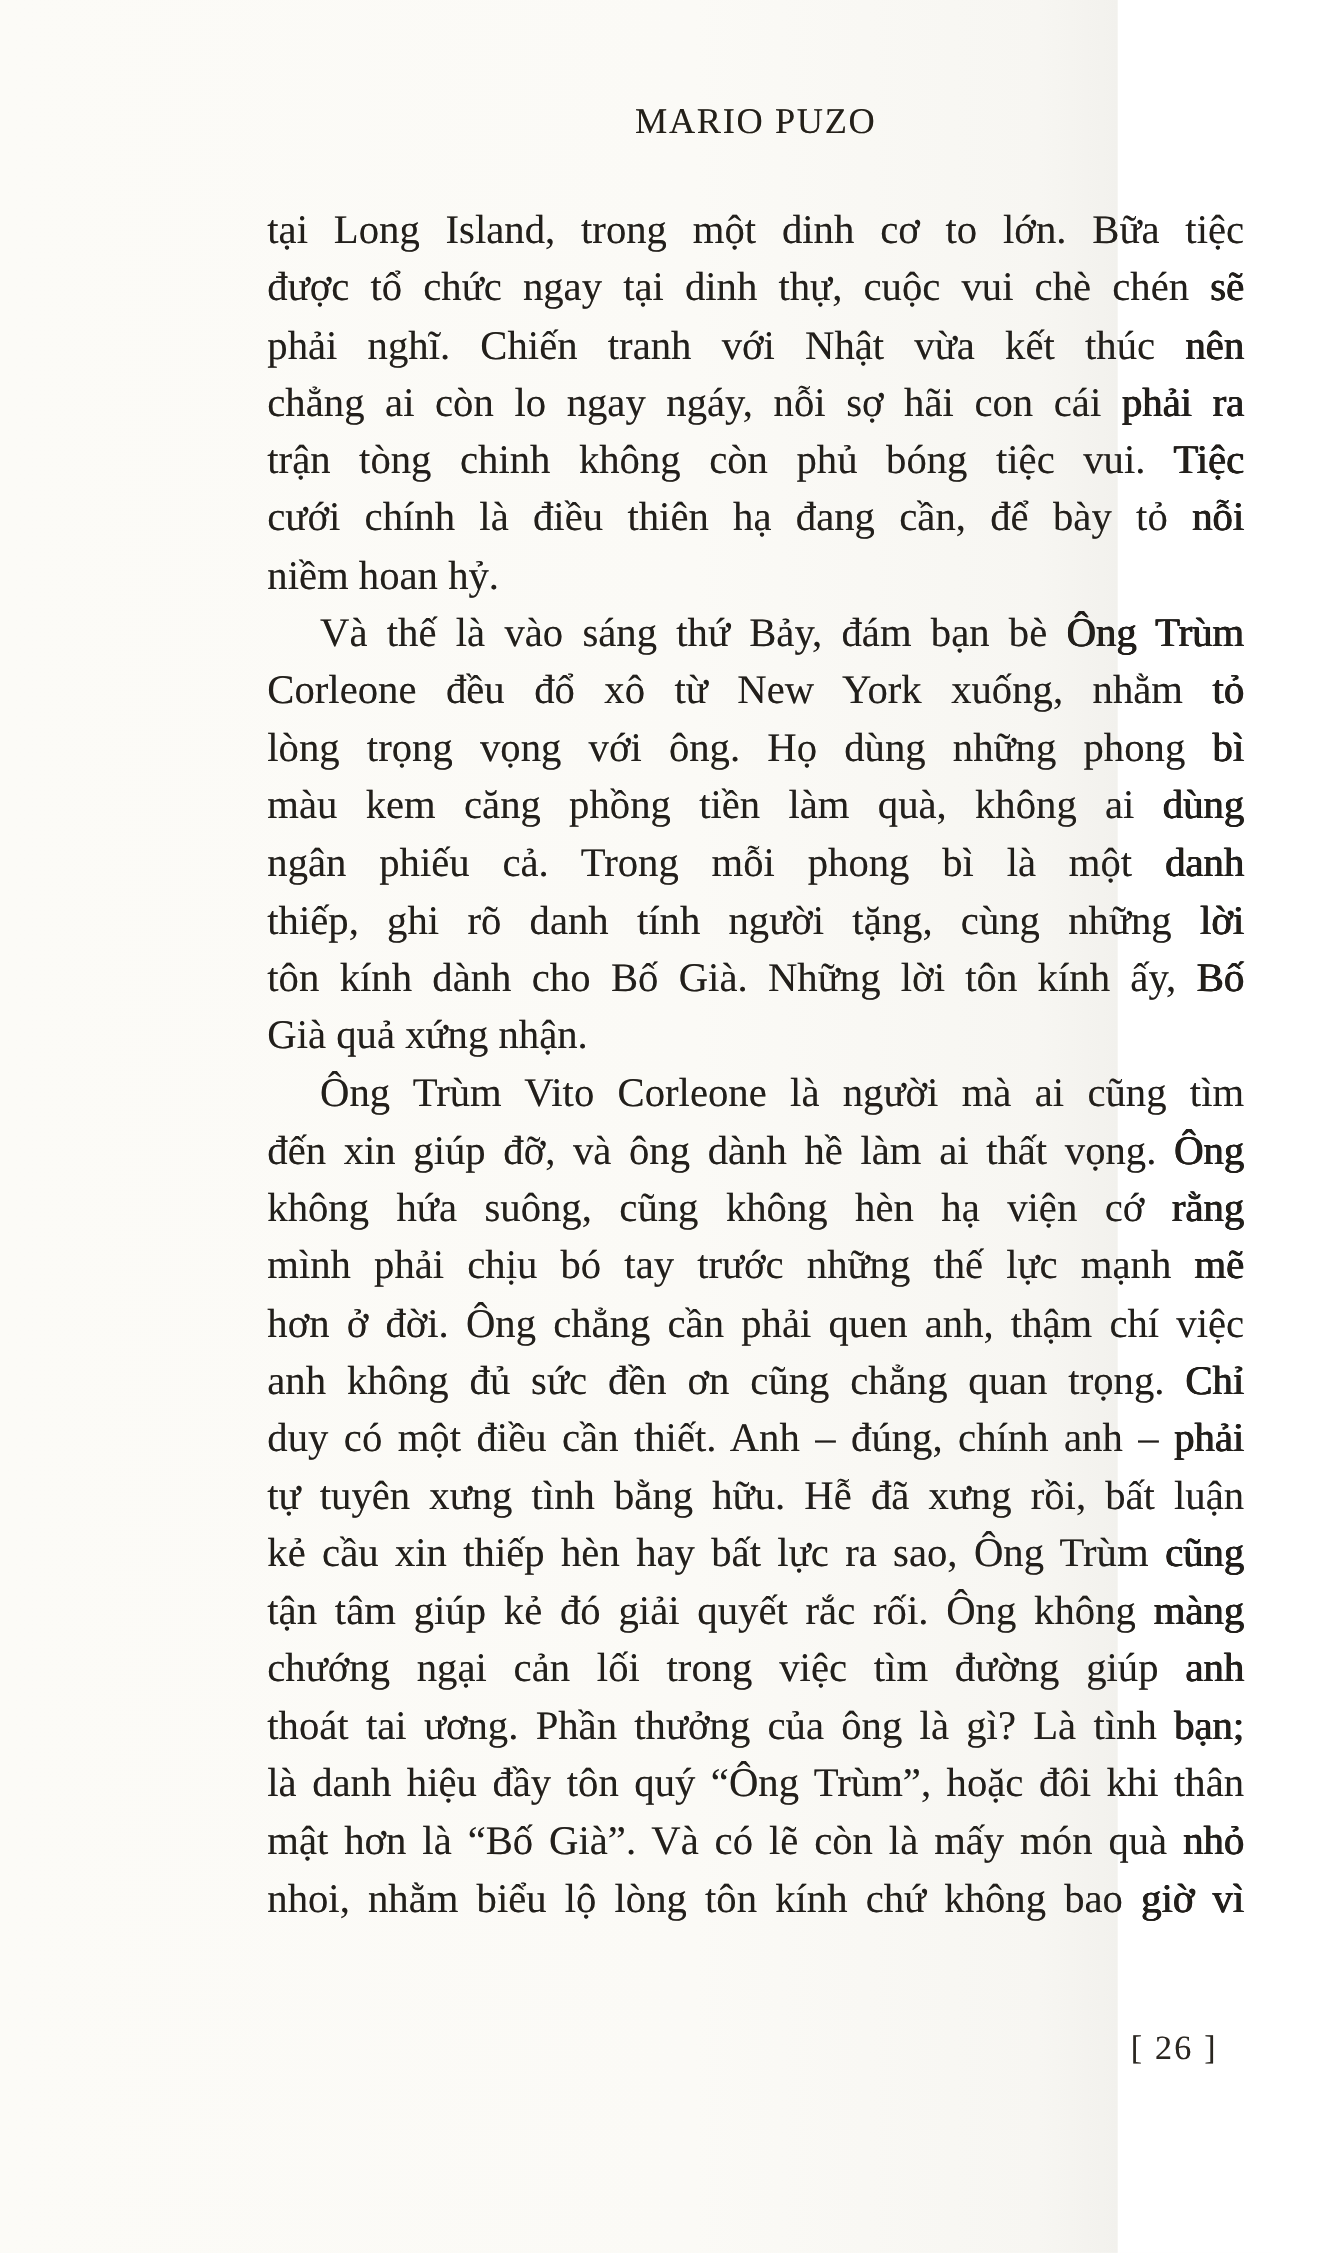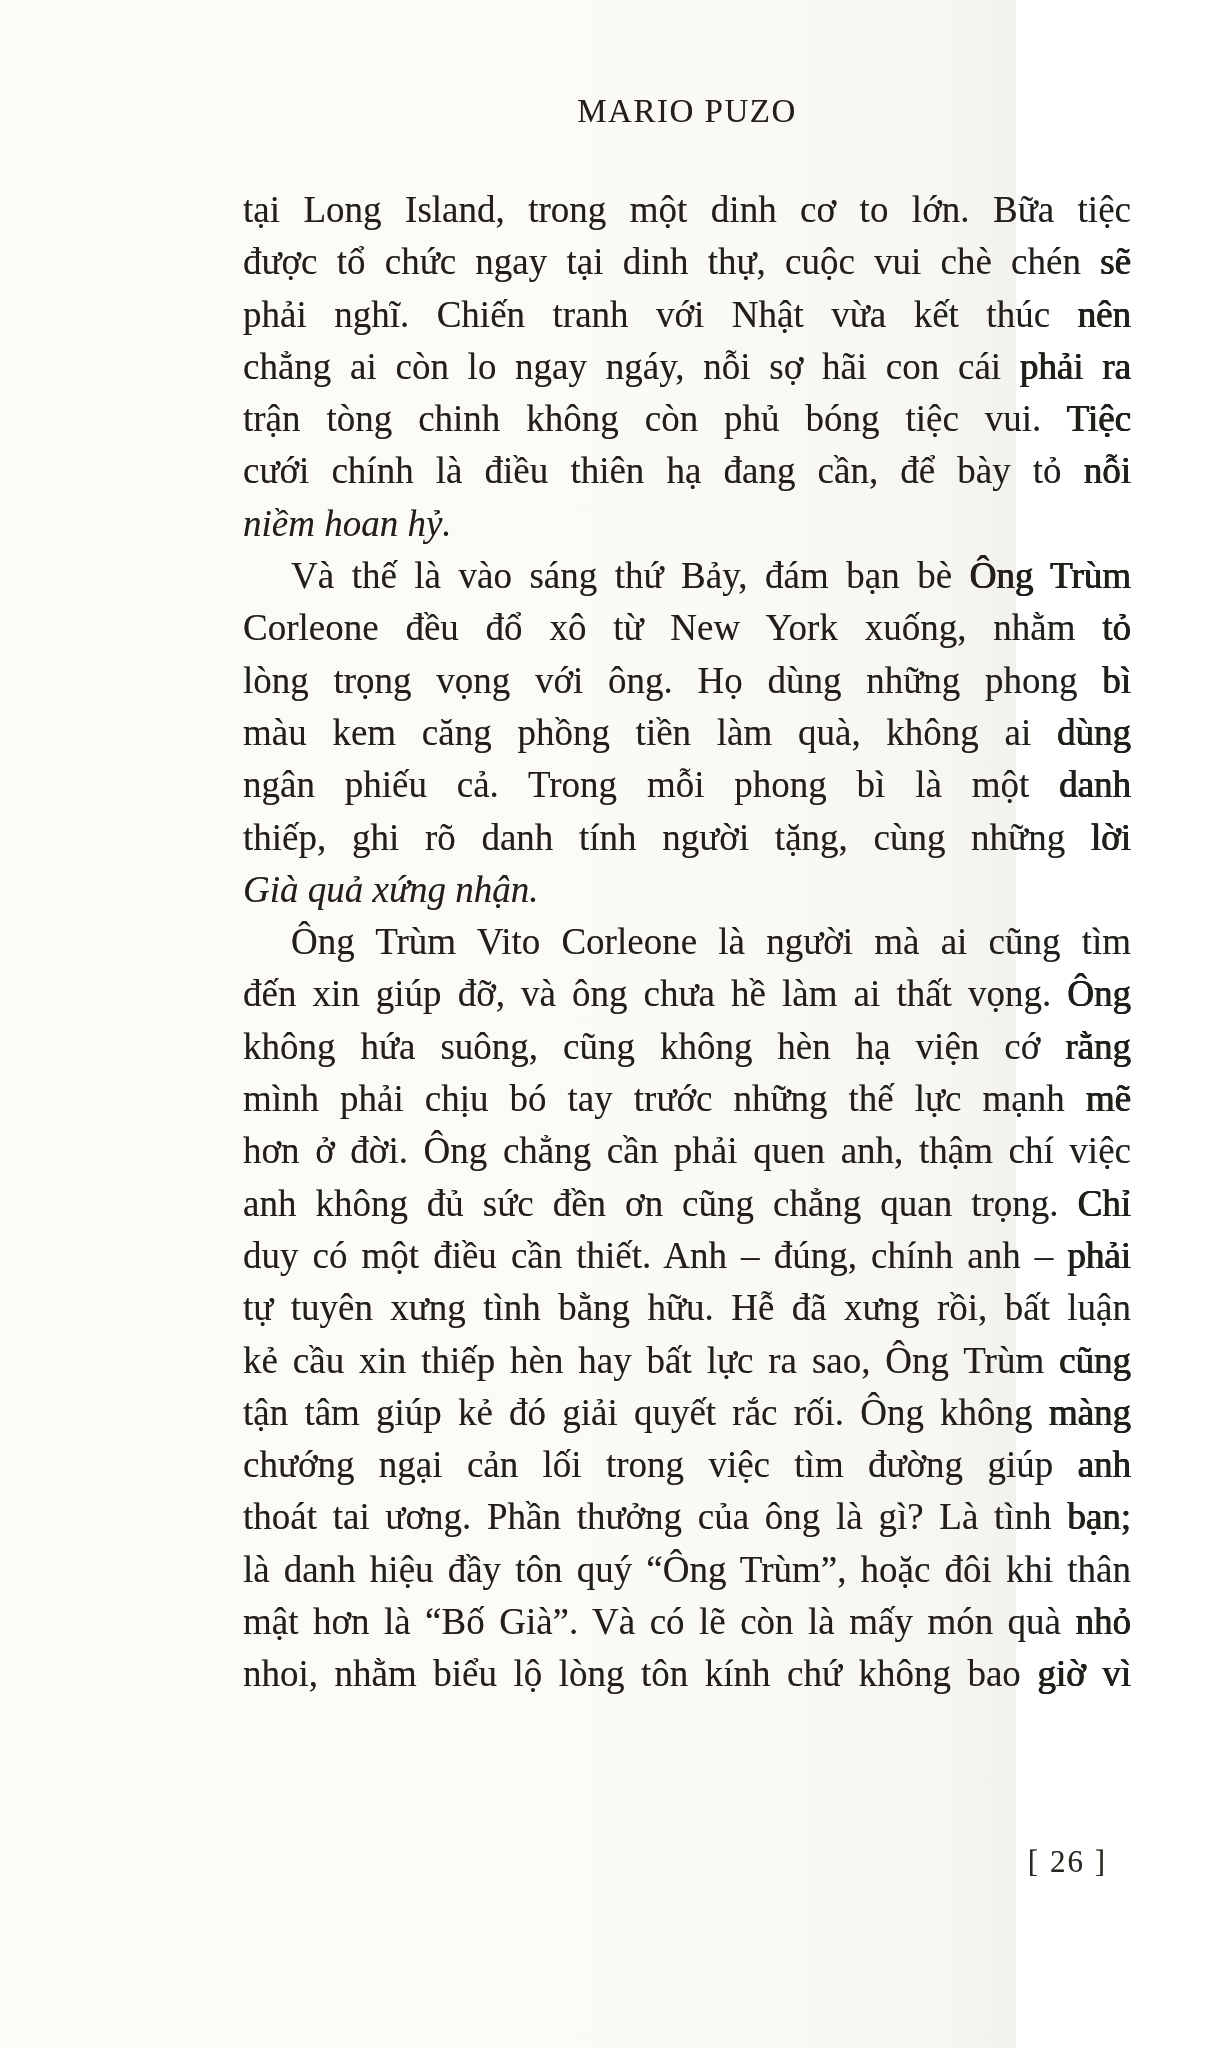--- a/index.html
+++ b/index.html
@@ -43,21 +43,21 @@
     color: #221f1b;
     text-shadow: 0 0 0.45px rgba(40,36,30,0.5);
   }
   .line {
     height: 52.3px;
     line-height: 52.3px;
     text-align: justify;
     text-align-last: justify;
     white-space: nowrap;
   }
-  .line.nofill { text-align-last: left; font-style: italic; }
+  .line.nofill { text-align-last: left; }
   .line.ind { text-indent: 48px; }
   .it { }
   .hv {
     text-shadow: 0.6px 0 0 currentColor, -0.3px 0 0 currentColor, 0 0 0.45px rgba(40,36,30,0.5);
   }
   .page-number {
     position: absolute;
     top: 1846px;
     left: 219px;
     width: 888px;
@@ -82,23 +82,24 @@
       <div class="line"><span>chẳng ai còn lo ngay ngáy, nỗi sợ hãi con cái </span><span class="hv">phải ra</span></div>
       <div class="line"><span>trận tòng chinh không còn phủ bóng tiệc vui. </span><span class="hv">Tiệc</span></div>
       <div class="line"><span>cưới chính là điều thiên hạ đang cần, để bày tỏ </span><span class="hv">nỗi</span></div>
       <div class="line nofill"><span>niềm hoan hỷ.</span></div>
       <div class="line ind"><span>Và thế là vào sáng thứ Bảy, đám bạn bè </span><span class="hv">Ông Trùm</span></div>
       <div class="line"><span>Corleone đều đổ xô từ New York xuống, nhằm </span><span class="hv">tỏ</span></div>
       <div class="line"><span>lòng trọng vọng với ông. Họ dùng những phong </span><span class="hv">bì</span></div>
       <div class="line"><span>màu kem căng phồng tiền làm quà, không ai </span><span class="hv">dùng</span></div>
       <div class="line"><span>ngân phiếu cả. Trong mỗi phong bì là một </span><span class="hv">danh</span></div>
       <div class="line"><span>thiếp, ghi rõ danh tính người tặng, cùng những </span><span class="hv">lời</span></div>
+      <div class="line"><span>tôn kính dành cho Bố Già. Những lời tôn kính ấy, </span><span class="hv">Bố</span></div>
       <div class="line nofill"><span>Già quả xứng nhận.</span></div>
       <div class="line ind"><span>Ông Trùm Vito Corleone là người mà ai cũng tìm</span></div>
-      <div class="line"><span>đến xin giúp đỡ, và ông chưa hề làm ai thất vọng. </span><span class="hv">Ông</span></div>
+      <div class="line"><span>đến xin giúp đỡ, và ông dành hề làm ai thất vọng. </span><span class="hv">Ông</span></div>
       <div class="line"><span>không hứa suông, cũng không hèn hạ viện cớ </span><span class="hv">rằng</span></div>
       <div class="line"><span>mình phải chịu bó tay trước những thế lực mạnh </span><span class="hv">mẽ</span></div>
       <div class="line"><span>hơn ở đời. Ông chẳng cần phải quen anh, thậm chí việc</span></div>
       <div class="line"><span>anh không đủ sức đền ơn cũng chẳng quan trọng. </span><span class="hv">Chỉ</span></div>
       <div class="line"><span>duy có một điều cần thiết. Anh – </span><span class="it">đúng, chính anh</span><span> – </span><span class="hv">phải</span></div>
       <div class="line"><span>tự tuyên xưng tình bằng hữu. Hễ đã xưng rồi, bất luận</span></div>
       <div class="line"><span>kẻ cầu xin thiếp hèn hay bất lực ra sao, Ông Trùm </span><span class="hv">cũng</span></div>
       <div class="line"><span>tận tâm giúp kẻ đó giải quyết rắc rối. Ông không </span><span class="hv">màng</span></div>
       <div class="line"><span>chướng ngại cản lối trong việc tìm đường giúp </span><span class="hv">anh</span></div>
       <div class="line"><span>thoát tai ương. Phần thưởng của ông là gì? Là tình </span><span class="hv">bạn;</span></div>

